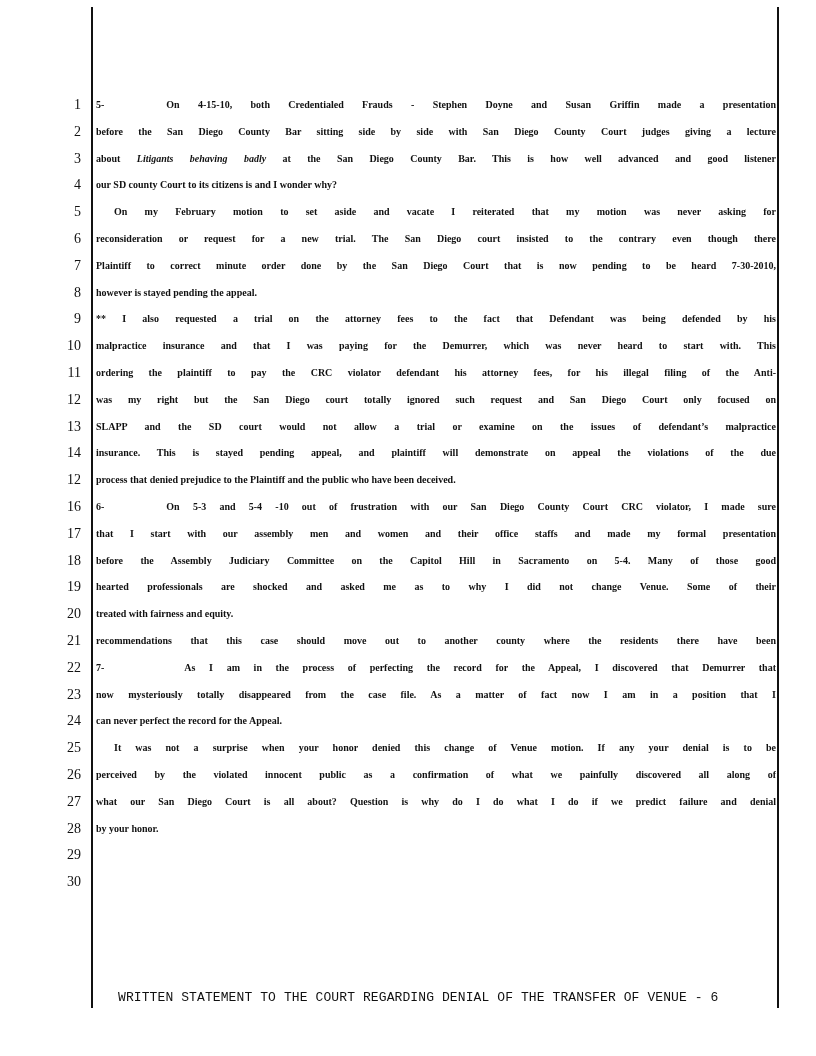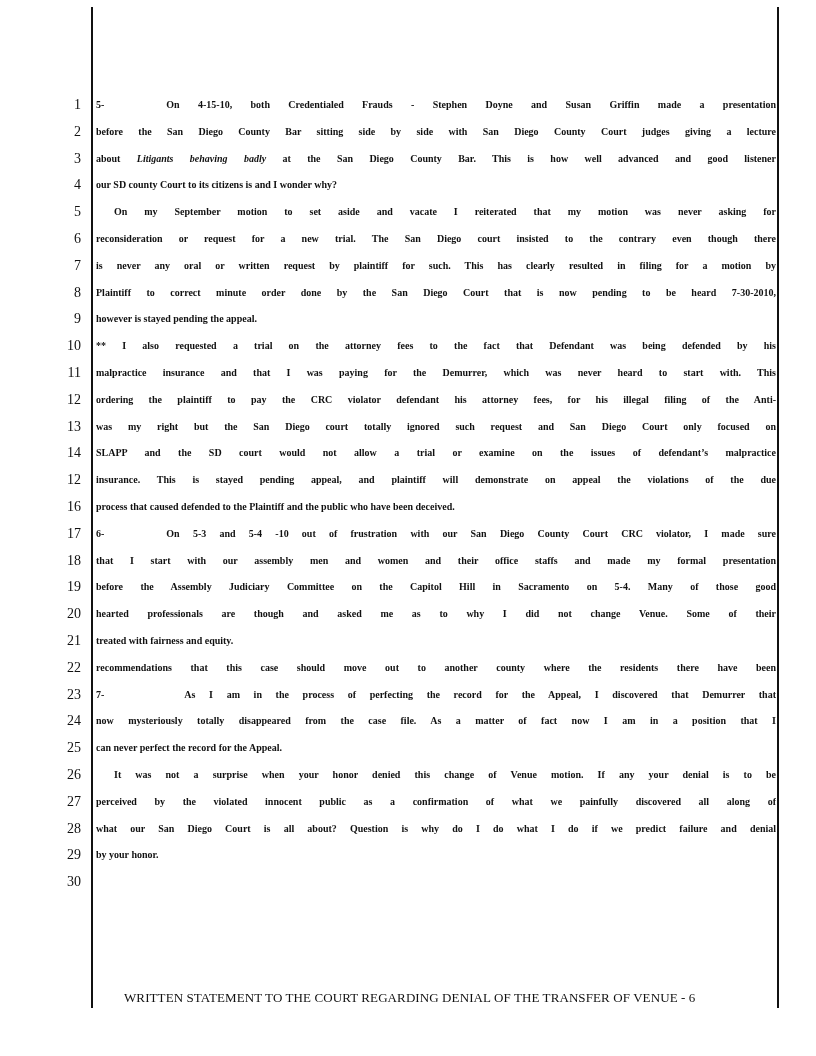--- a/index.html
+++ b/index.html
@@ -10,21 +10,21 @@
     .line-nums { position: absolute; left: 55px; top: 92px; width: 26px; }
     .line-num { height: 26.8px; line-height: 26.8px; font-size: 14px; text-align: right; }
     .body { position: absolute; left: 96px; top: 92px; width: 680px; }
     .line { height: 26.8px; line-height: 26.8px; font-size: 10px; white-space: nowrap;
             text-align: justify; text-align-last: justify; overflow: hidden; font-weight: bold; }
     .line.last { text-align-last: left; }
     .line.indent { padding-left: 18px; }
     .tab { display: inline-block; width: 62px; }
     .tab.wide { width: 80px; }
     em { font-style: italic; }
-    .footer { position: absolute; left: 124px; top: 990px; font-size: 13px; letter-spacing: 0.1px; }
+    .footer { position: absolute; left: 118px; top: 990px; font-size: 13px; letter-spacing: 0.1px; font-family: Liberation Mono, monospace; }
   </style>
 </head>
 <body>
 
 <div class="rule-left"></div>
 <div class="rule-right"></div>
 
 <div class="line-nums">
   <div class="line-num">1</div>
   <div class="line-num">2</div>
@@ -57,37 +57,36 @@
   <div class="line-num">29</div>
   <div class="line-num">30</div>
 </div>
 
 <div class="body">
 
   <div class="line"><span>5-</span><span class="tab"></span><span>On 4-15-10, both Credentialed Frauds - Stephen Doyne and Susan Griffin made a presentation</span></div>
   <div class="line">before the San Diego County Bar sitting side by side with San Diego County Court judges giving a lecture</div>
   <div class="line"><span>about </span><em>Litigants behaving badly</em><span> at the San Diego County Bar. This is how well advanced and good listener</span></div>
   <div class="line last">our SD county Court to its citizens is and I wonder why?</div>
-  <div class="line indent">On my September motion to set aside and vacate I reiterated that my motion was never asking for</div>
+  <div class="line indent">On my February motion to set aside and vacate I reiterated that my motion was never asking for</div>
   <div class="line">reconsideration or request for a new trial. The San Diego court insisted to the contrary even though there</div>
-  <div class="line">is never any oral or written request by plaintiff for such. This has clearly resulted in filing for a motion by</div>
   <div class="line">Plaintiff to correct minute order done by the San Diego Court that is now pending to be heard 7-30-2010,</div>
   <div class="line last">however is stayed pending the appeal.</div>
   <div class="line">** I also requested a trial on the attorney fees to the fact that Defendant was being defended by his</div>
   <div class="line">malpractice insurance and that I was paying for the Demurrer, which was never heard to start with. This</div>
   <div class="line">ordering the plaintiff to pay the CRC violator defendant his attorney fees, for his illegal filing of the Anti-</div>
   <div class="line">was my right but the San Diego court totally ignored such request and San Diego Court only focused on</div>
   <div class="line">SLAPP and the SD court would not allow a trial or examine on the issues of defendant’s malpractice</div>
   <div class="line">insurance. This is stayed pending appeal, and plaintiff will demonstrate on appeal the violations of the due</div>
-  <div class="line last">process that caused defended to the Plaintiff and the public who have been deceived.</div>
+  <div class="line last">process that denied prejudice to the Plaintiff and the public who have been deceived.</div>
 
   <div class="line"><span>6-</span><span class="tab"></span><span>On 5-3 and 5-4 -10 out of frustration with our San Diego County Court CRC violator, I made sure</span></div>
   <div class="line">that I start with our assembly men and women and their office staffs and made my formal presentation</div>
   <div class="line">before the Assembly Judiciary Committee on the Capitol Hill in Sacramento on 5-4. Many of those good</div>
-  <div class="line">hearted professionals are though and asked me as to why I did not change Venue. Some of their</div>
+  <div class="line">hearted professionals are shocked and asked me as to why I did not change Venue. Some of their</div>
   <div class="line last">treated with fairness and equity.</div>
   <div class="line">recommendations that this case should move out to another county where the residents there have been</div>
 
   <div class="line"><span>7-</span><span class="tab wide"></span><span>As I am in the process of perfecting the record for the Appeal, I discovered that Demurrer that</span></div>
   <div class="line">now mysteriously totally disappeared from the case file.  As a matter of fact now I am in a position that I</div>
   <div class="line last">can never perfect the record for the Appeal.</div>
   <div class="line indent">It was not a surprise when your honor denied this change of Venue motion. If any your denial is to be</div>
   <div class="line">perceived by the violated innocent public as a confirmation of what we painfully discovered all along of</div>
   <div class="line">what our San Diego Court is all about? Question is why do I do what I do if we predict failure and denial</div>
   <div class="line last">by your honor.</div>

